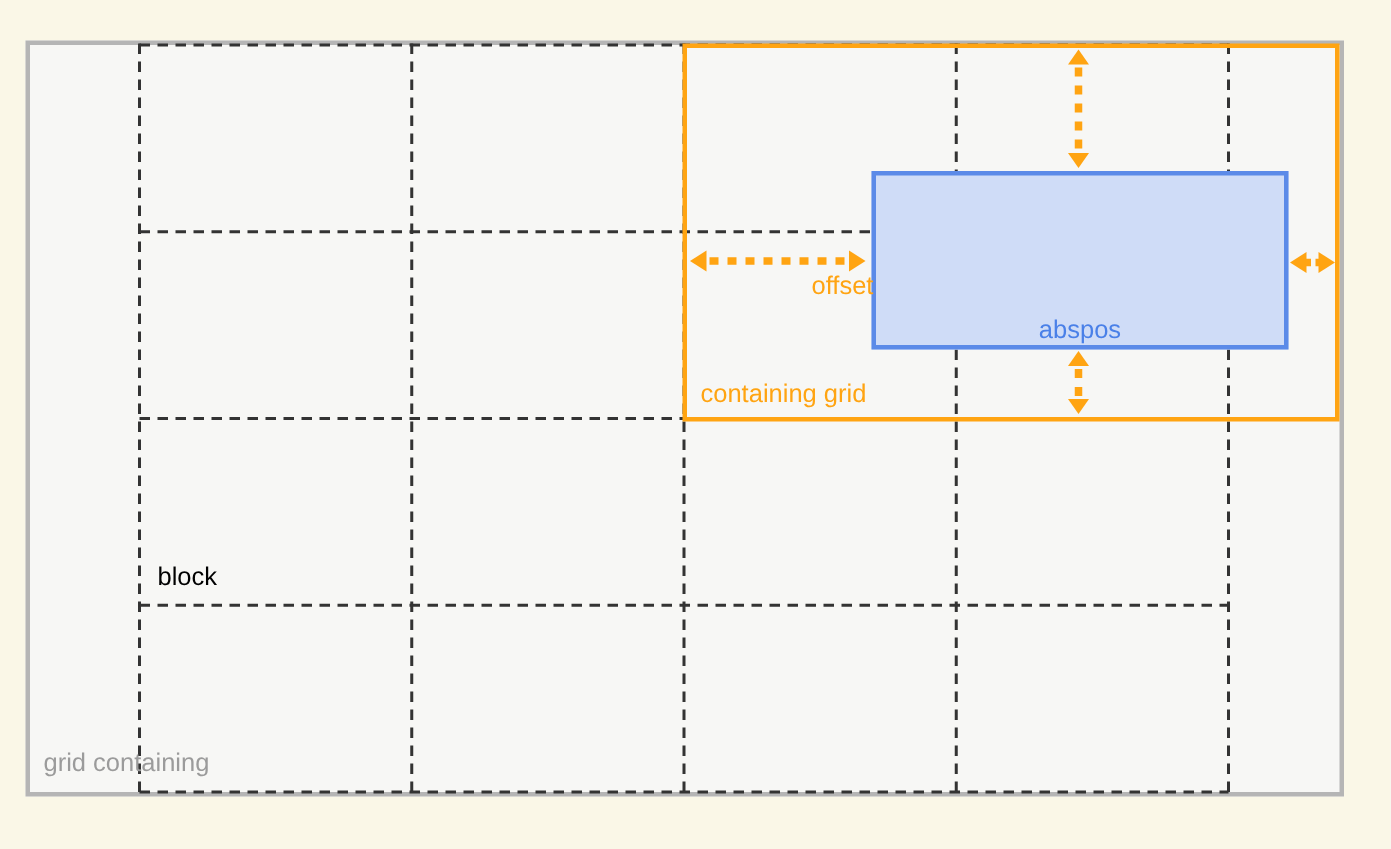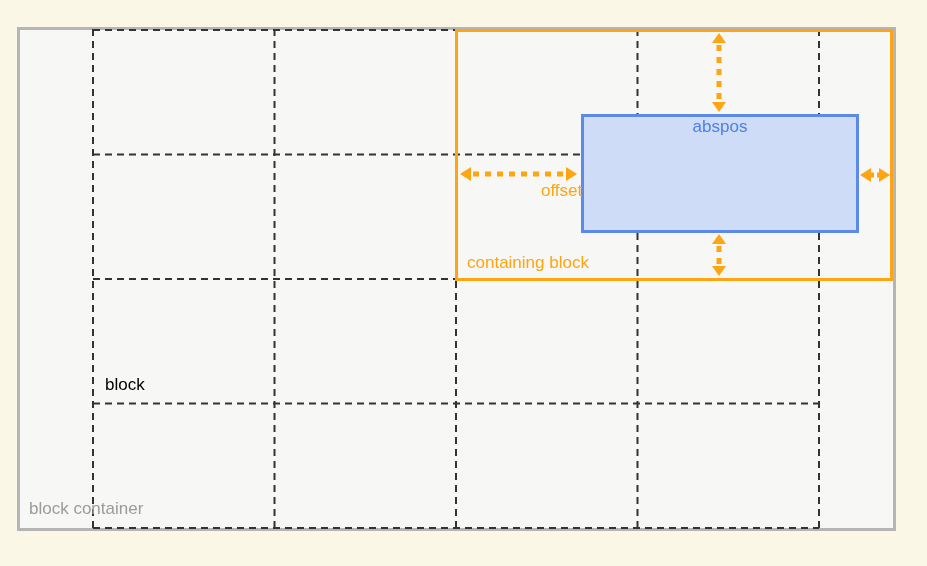--- a/index.html
+++ b/index.html
@@ -64,21 +64,21 @@
   }
 
   .abspos-box {
     position: absolute;
     left: 581px; top: 114px;
     width: 278px; height: 119px;
     background: var(--abspos-fill, #cfdcf7);
     border: 3px solid var(--abspos-border, #5b8ae8);
     color: var(--abspos-text, #4a80e8);
     display: flex;
-    align-items: flex-start;
+    align-items: flex-end;
     justify-content: center;
     font-size: 17px;
     z-index: 5;
   }
 
   .diagram-label {
     position: absolute;
     font-size: 17px;
     line-height: 1.15;
     white-space: nowrap;
@@ -142,19 +142,19 @@
       <polygon class="arrow-head" points="890,175 879,168 879,182"></polygon>
     </g>
   </svg>
 
   <div class="abspos-box">
     <span>abspos</span>
   </div>
 
   <div class="diagram-label label-offset">offset</div>
 
-  <div class="diagram-label label-containing-block">containing block</div>
+  <div class="diagram-label label-containing-block">containing grid</div>
 
   <div class="diagram-label label-grid">block</div>
 
-  <div class="diagram-label label-grid-container">block container</div>
+  <div class="diagram-label label-grid-container">grid containing</div>
 
 </div>
 
 </body></html>

